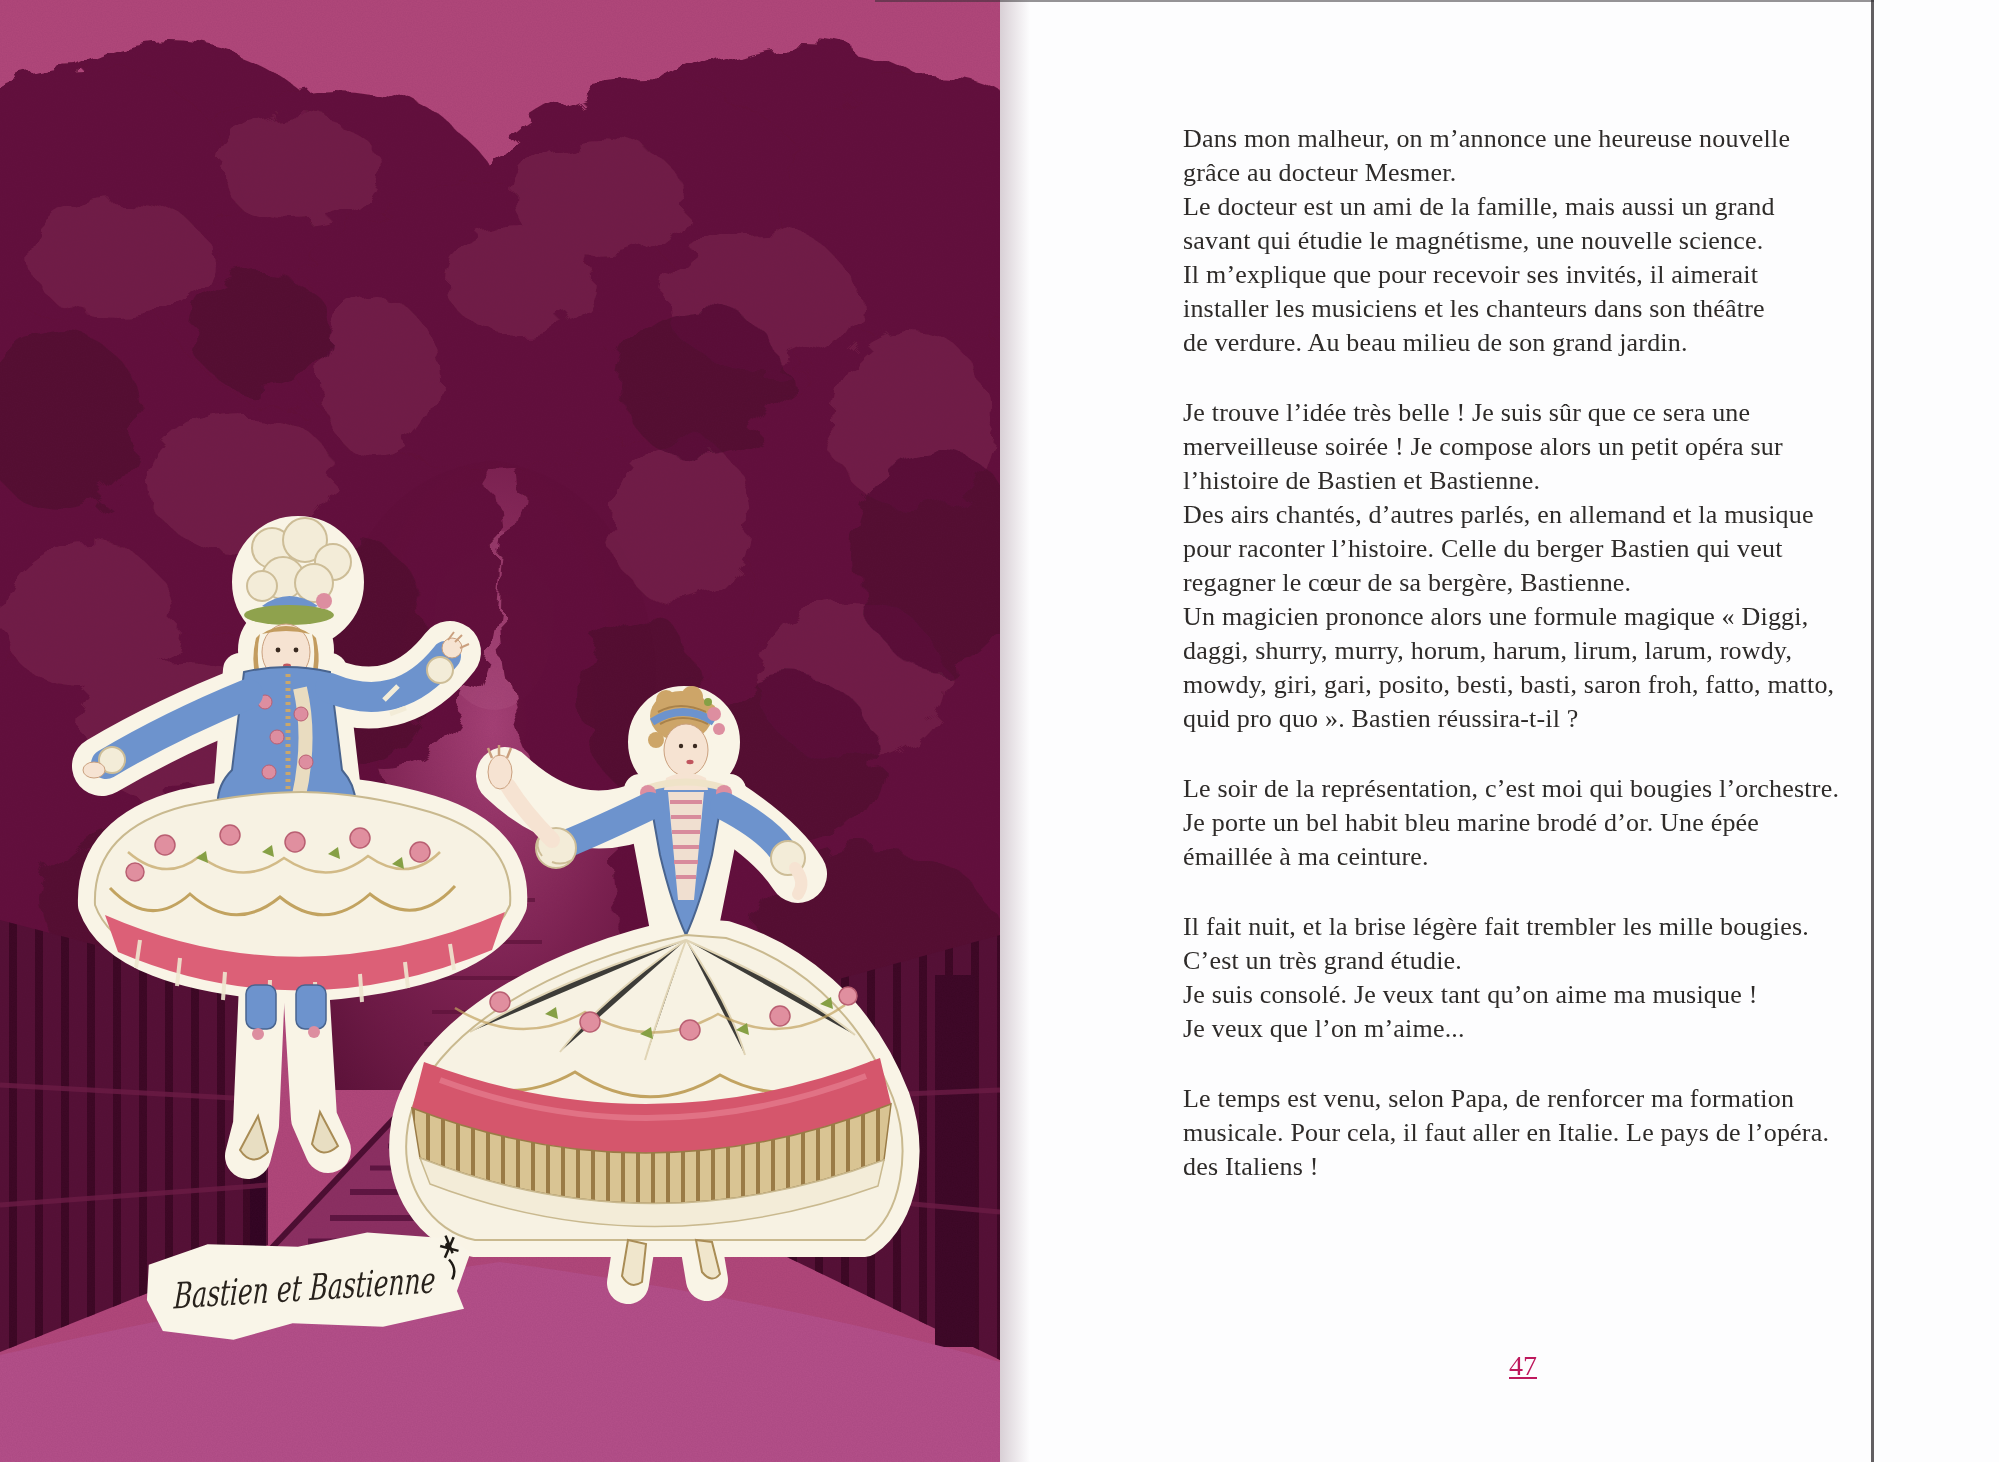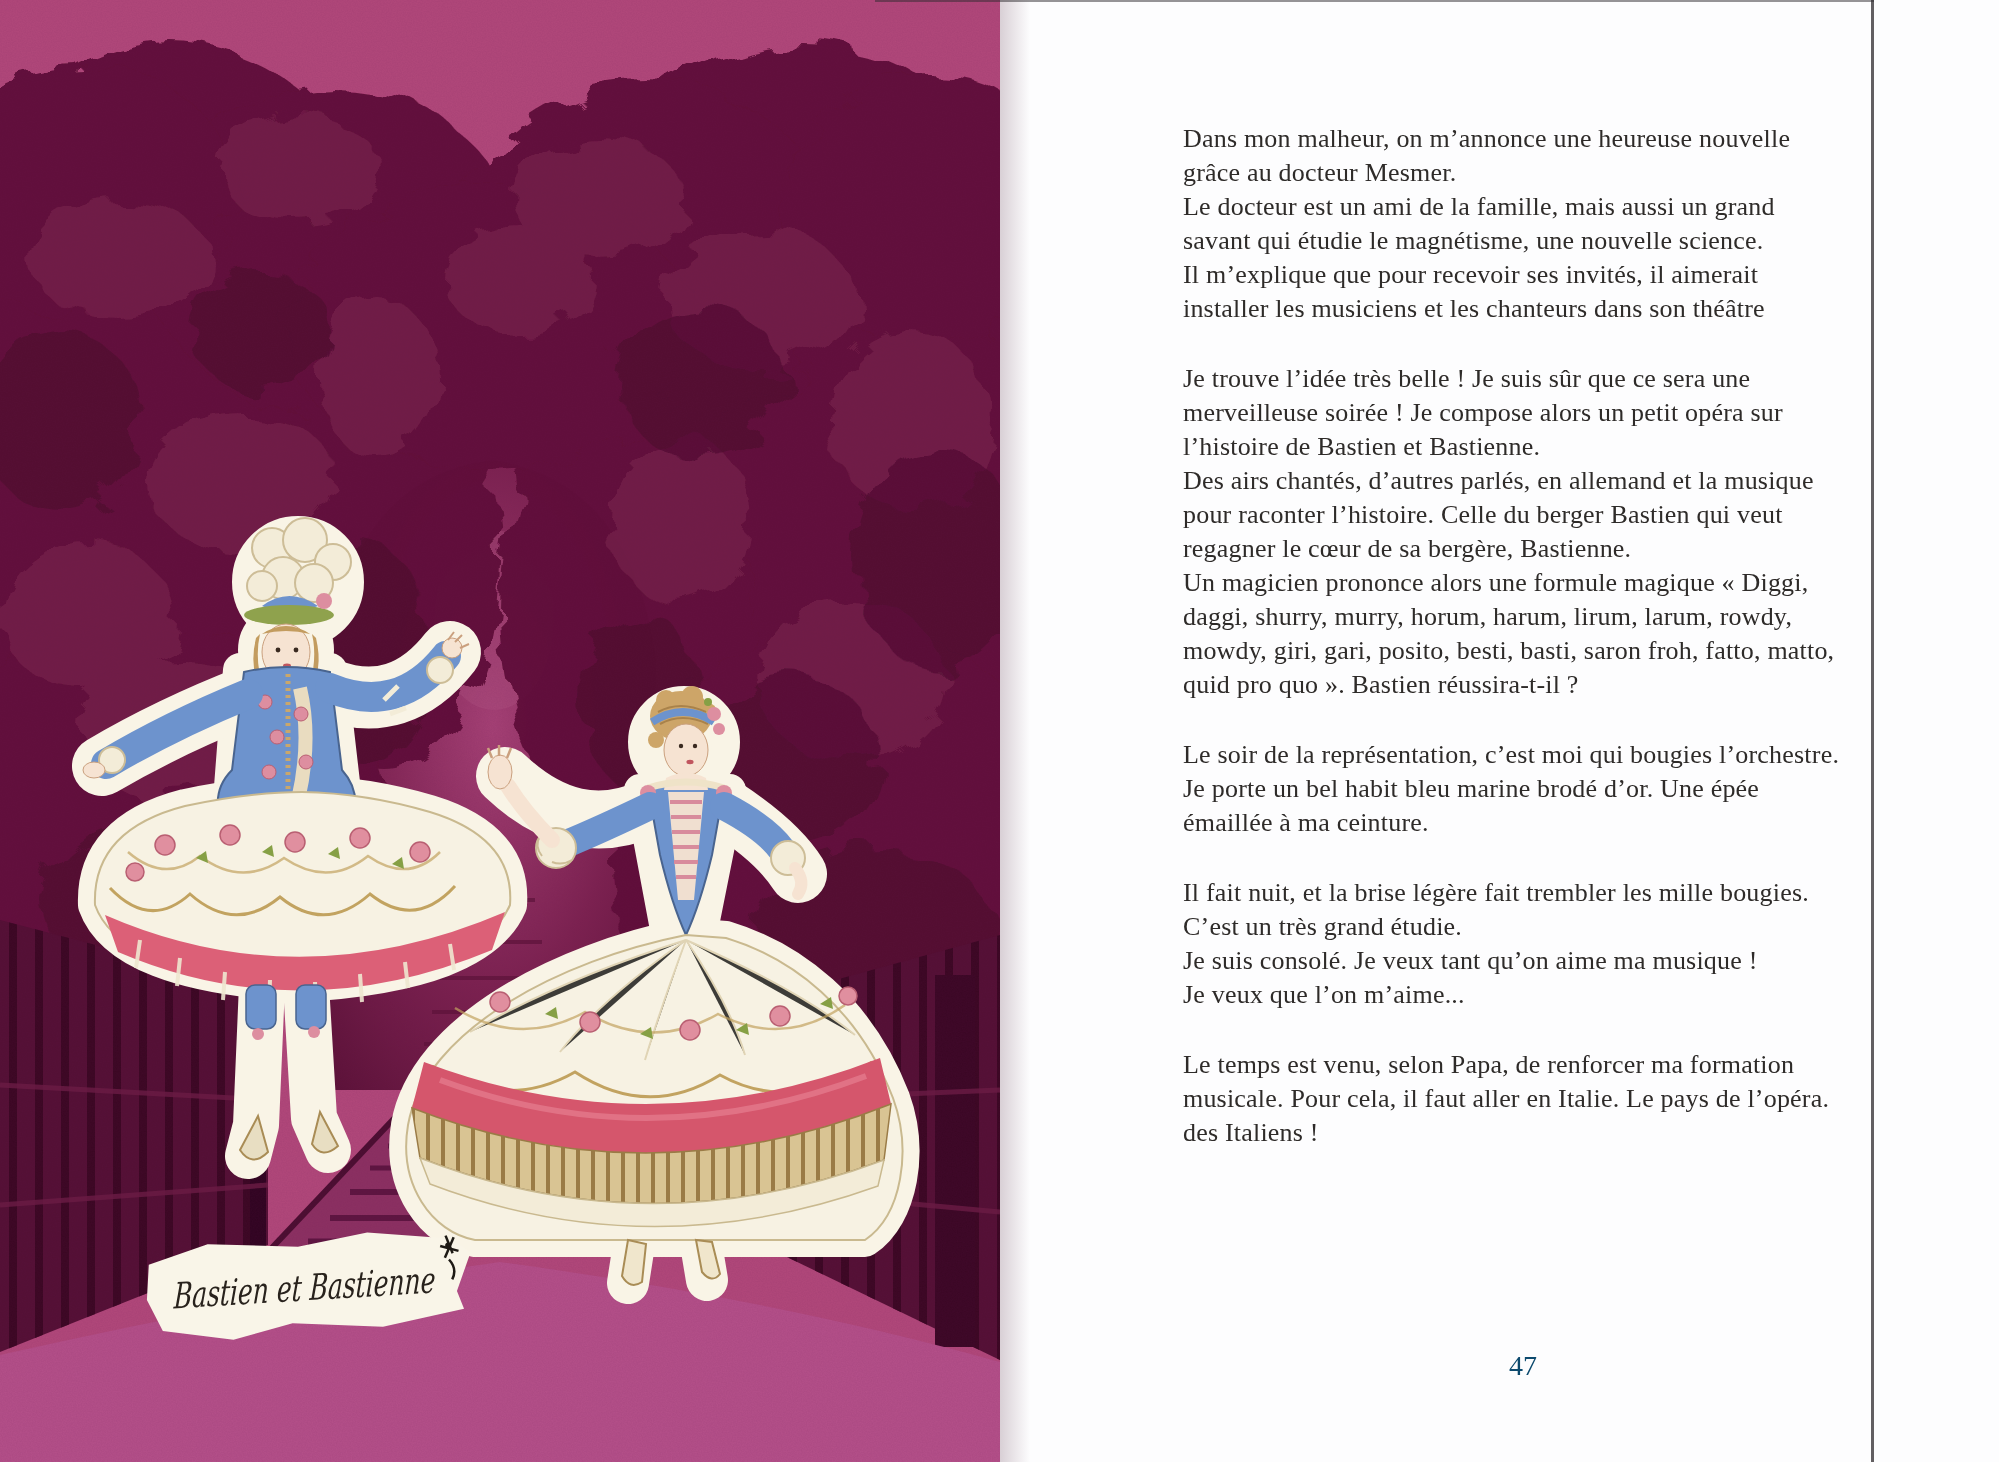--- a/index.html
+++ b/index.html
@@ -10,21 +10,21 @@
   .page-right{position:absolute;left:1000px;top:0;width:874px;height:1462px;background:#fdfdfe;}
   .gutter-shadow{position:absolute;left:0;top:0;width:30px;height:1462px;
     background:linear-gradient(90deg,rgba(70,25,50,0.20),rgba(70,25,50,0));pointer-events:none;}
   .edge-right{position:absolute;right:0;top:0;width:3px;height:1462px;background:rgba(45,42,45,0.75);}
   .edge-top{position:absolute;right:0;top:0;width:999px;height:2px;background:rgba(45,42,45,0.5);}
   .text-block{position:absolute;left:183px;top:122px;width:730px;color:#2e2b29;
     font-size:26px;line-height:34px;letter-spacing:0.2px;}
   .para{margin:0 0 36px 0;}
   .line{white-space:nowrap;}
   .page-number{position:absolute;left:473px;top:1350px;width:100px;text-align:center;
-    font-size:28px;color:#0c4a6e;}
+    font-size:28px;color:#be185d;text-decoration:underline;}
 </style>
 </head>
 <body>
 
 <div class="spread">
 
   <div class="page-left">
     <svg width="1000" height="1462" viewBox="0 0 1000 1462" xmlns="http://www.w3.org/2000/svg">
       <defs>
         <radialGradient id="tunnelGrad" cx="0.5" cy="0.42" r="0.75">
@@ -344,20 +344,21 @@
     <div class="edge-right"></div>
 
     <div class="text-block">
       <div class="para">
         <div class="line">Dans mon malheur, on m’annonce une heureuse nouvelle</div>
         <div class="line">grâce au docteur Mesmer.</div>
         <div class="line">Le docteur est un ami de la famille, mais aussi un grand</div>
         <div class="line">savant qui étudie le magnétisme, une nouvelle science.</div>
         <div class="line">Il m’explique que pour recevoir ses invités, il aimerait</div>
         <div class="line">installer les musiciens et les chanteurs dans son théâtre</div>
+        <div class="line">de verdure. Au beau milieu de son grand jardin.</div>
       </div>
       <div class="para">
         <div class="line">Je trouve l’idée très belle ! Je suis sûr que ce sera une</div>
         <div class="line">merveilleuse soirée ! Je compose alors un petit opéra sur</div>
         <div class="line">l’histoire de Bastien et Bastienne.</div>
         <div class="line">Des airs chantés, d’autres parlés, en allemand et la musique</div>
         <div class="line">pour raconter l’histoire. Celle du berger Bastien qui veut</div>
         <div class="line">regagner le cœur de sa bergère, Bastienne.</div>
         <div class="line">Un magicien prononce alors une formule magique « Diggi,</div>
         <div class="line">daggi, shurry, murry, horum, harum, lirum, larum, rowdy,</div>

